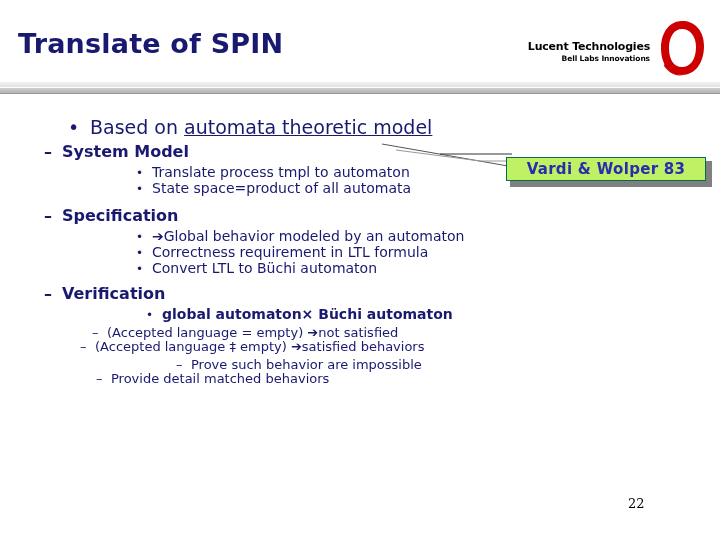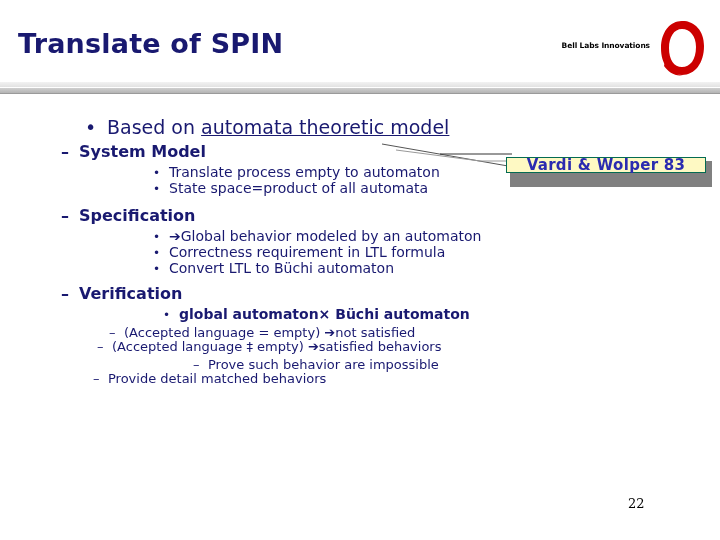--- a/index.html
+++ b/index.html
@@ -104,21 +104,20 @@
     left: 0;
     top: 118px;
     width: 720px;
     color: #191970;
   }
 
   .line {
     position: relative;
     white-space: nowrap;
     line-height: 1.0;
-    margin-left: 17px;
   }
   .line .bul {
     display: inline-block;
     text-align: left;
   }
 
   
   .lvl1 {
     font-size: 19px;
     font-weight: normal;
@@ -180,22 +179,22 @@
     top: 4px;
     width: 202px;
     height: 26px;
     background: #808080;
   }
   #callout-box {
     position: absolute;
     left: 0;
     top: 0;
     width: 200px;
-    height: 16px;
-    background: #fef9c3;
+    height: 24px;
+    background: #bef264;
     border: 1px solid #046b52;
     box-sizing: border-box;
     display: flex;
     align-items: center;
     justify-content: center;
   }
   #callout-label {
     font-size: 15px;
     font-weight: bold;
     color: #2b2bb0;
@@ -224,20 +223,21 @@
     text-align: center;
   }
 </style>
 </head>
 <body>
 
 <div id="slide-title">Translate of SPIN</div>
 
 <div id="logo">
   <div id="logo-text">
+    <span id="logo-line1">Lucent Technologies</span>
     <span id="logo-line2">Bell Labs Innovations</span>
   </div>
   <svg id="logo-ring" viewBox="0 0 52 62">
     <path d="M26 3 C39 3 48 13 48 28 C48 45 39 57 26 57 C13 57 5 46 5 30 C5 14 14 3 26 3 Z
              M26 11 C18 11 13 19 13 30 C13 42 18 49 26 49 C34 49 40 42 40 29 C40 18 34 11 26 11 Z" fill="#cc0000" fill-rule="evenodd"></path>
     <path d="M13 10 C18 5 26 2 33 4 C28 6 21 7 16 12 Z" fill="#cc0000"></path>
     <path d="M9 44 C12 51 19 57 27 57 C20 59 12 54 8 48 Z" fill="#cc0000"></path>
   </svg>
 </div>
 
@@ -251,21 +251,21 @@
 <div id="body-content">
 
   <div class="line lvl1">
     <span class="bul">•</span><span>Based on </span><span class="u">automata theoretic model</span>
   </div>
 
   <div class="line lvl2">
     <span class="bul">–</span><span>System Model</span>
   </div>
   <div class="line lvl3">
-    <span class="bul">•</span><span>Translate process empty to automaton</span>
+    <span class="bul">•</span><span>Translate process tmpl to automaton</span>
   </div>
   <div class="line lvl3">
     <span class="bul">•</span><span>State space=product of all automata</span>
   </div>
   <div class="line lvl2" style="margin-top:13px">
     <span class="bul">–</span><span>Specification</span>
   </div>
 
   <div class="line lvl3">
     <span class="bul">•</span><span class="arrow">➔</span><span>Global behavior modeled by an automaton</span>
@@ -285,21 +285,21 @@
   </div>
   <div class="line lvl4" style="margin-top:5px;padding-left:92px">
     <span class="bul">–</span><span>(Accepted language = empty) ➔not satisfied</span>
   </div>
   <div class="line lvl4" style="padding-left:80px">
     <span class="bul">–</span><span>(Accepted language ‡ empty) ➔satisfied behaviors</span>
   </div>
   <div class="line lvl4" style="margin-top:5px;padding-left:176px">
     <span class="bul">–</span><span>Prove such behavior are impossible</span>
   </div>
-  <div class="line lvl4" style="padding-left:76px">
+  <div class="line lvl4" style="padding-left:96px">
     <span class="bul">–</span><span>Provide detail matched behaviors</span>
   </div>
 
 </div>
 
 <svg id="leader" viewBox="0 0 135 32">
   <line x1="2" y1="1" x2="128" y2="23" stroke="#555555" stroke-width="1"></line>
   <line x1="16" y1="7" x2="100" y2="18" stroke="#999999" stroke-width="1"></line>
   <line x1="100" y1="18" x2="132" y2="18" stroke="#999999" stroke-width="1"></line>
   <line x1="60" y1="11" x2="132" y2="11" stroke="#333333" stroke-width="1"></line>

